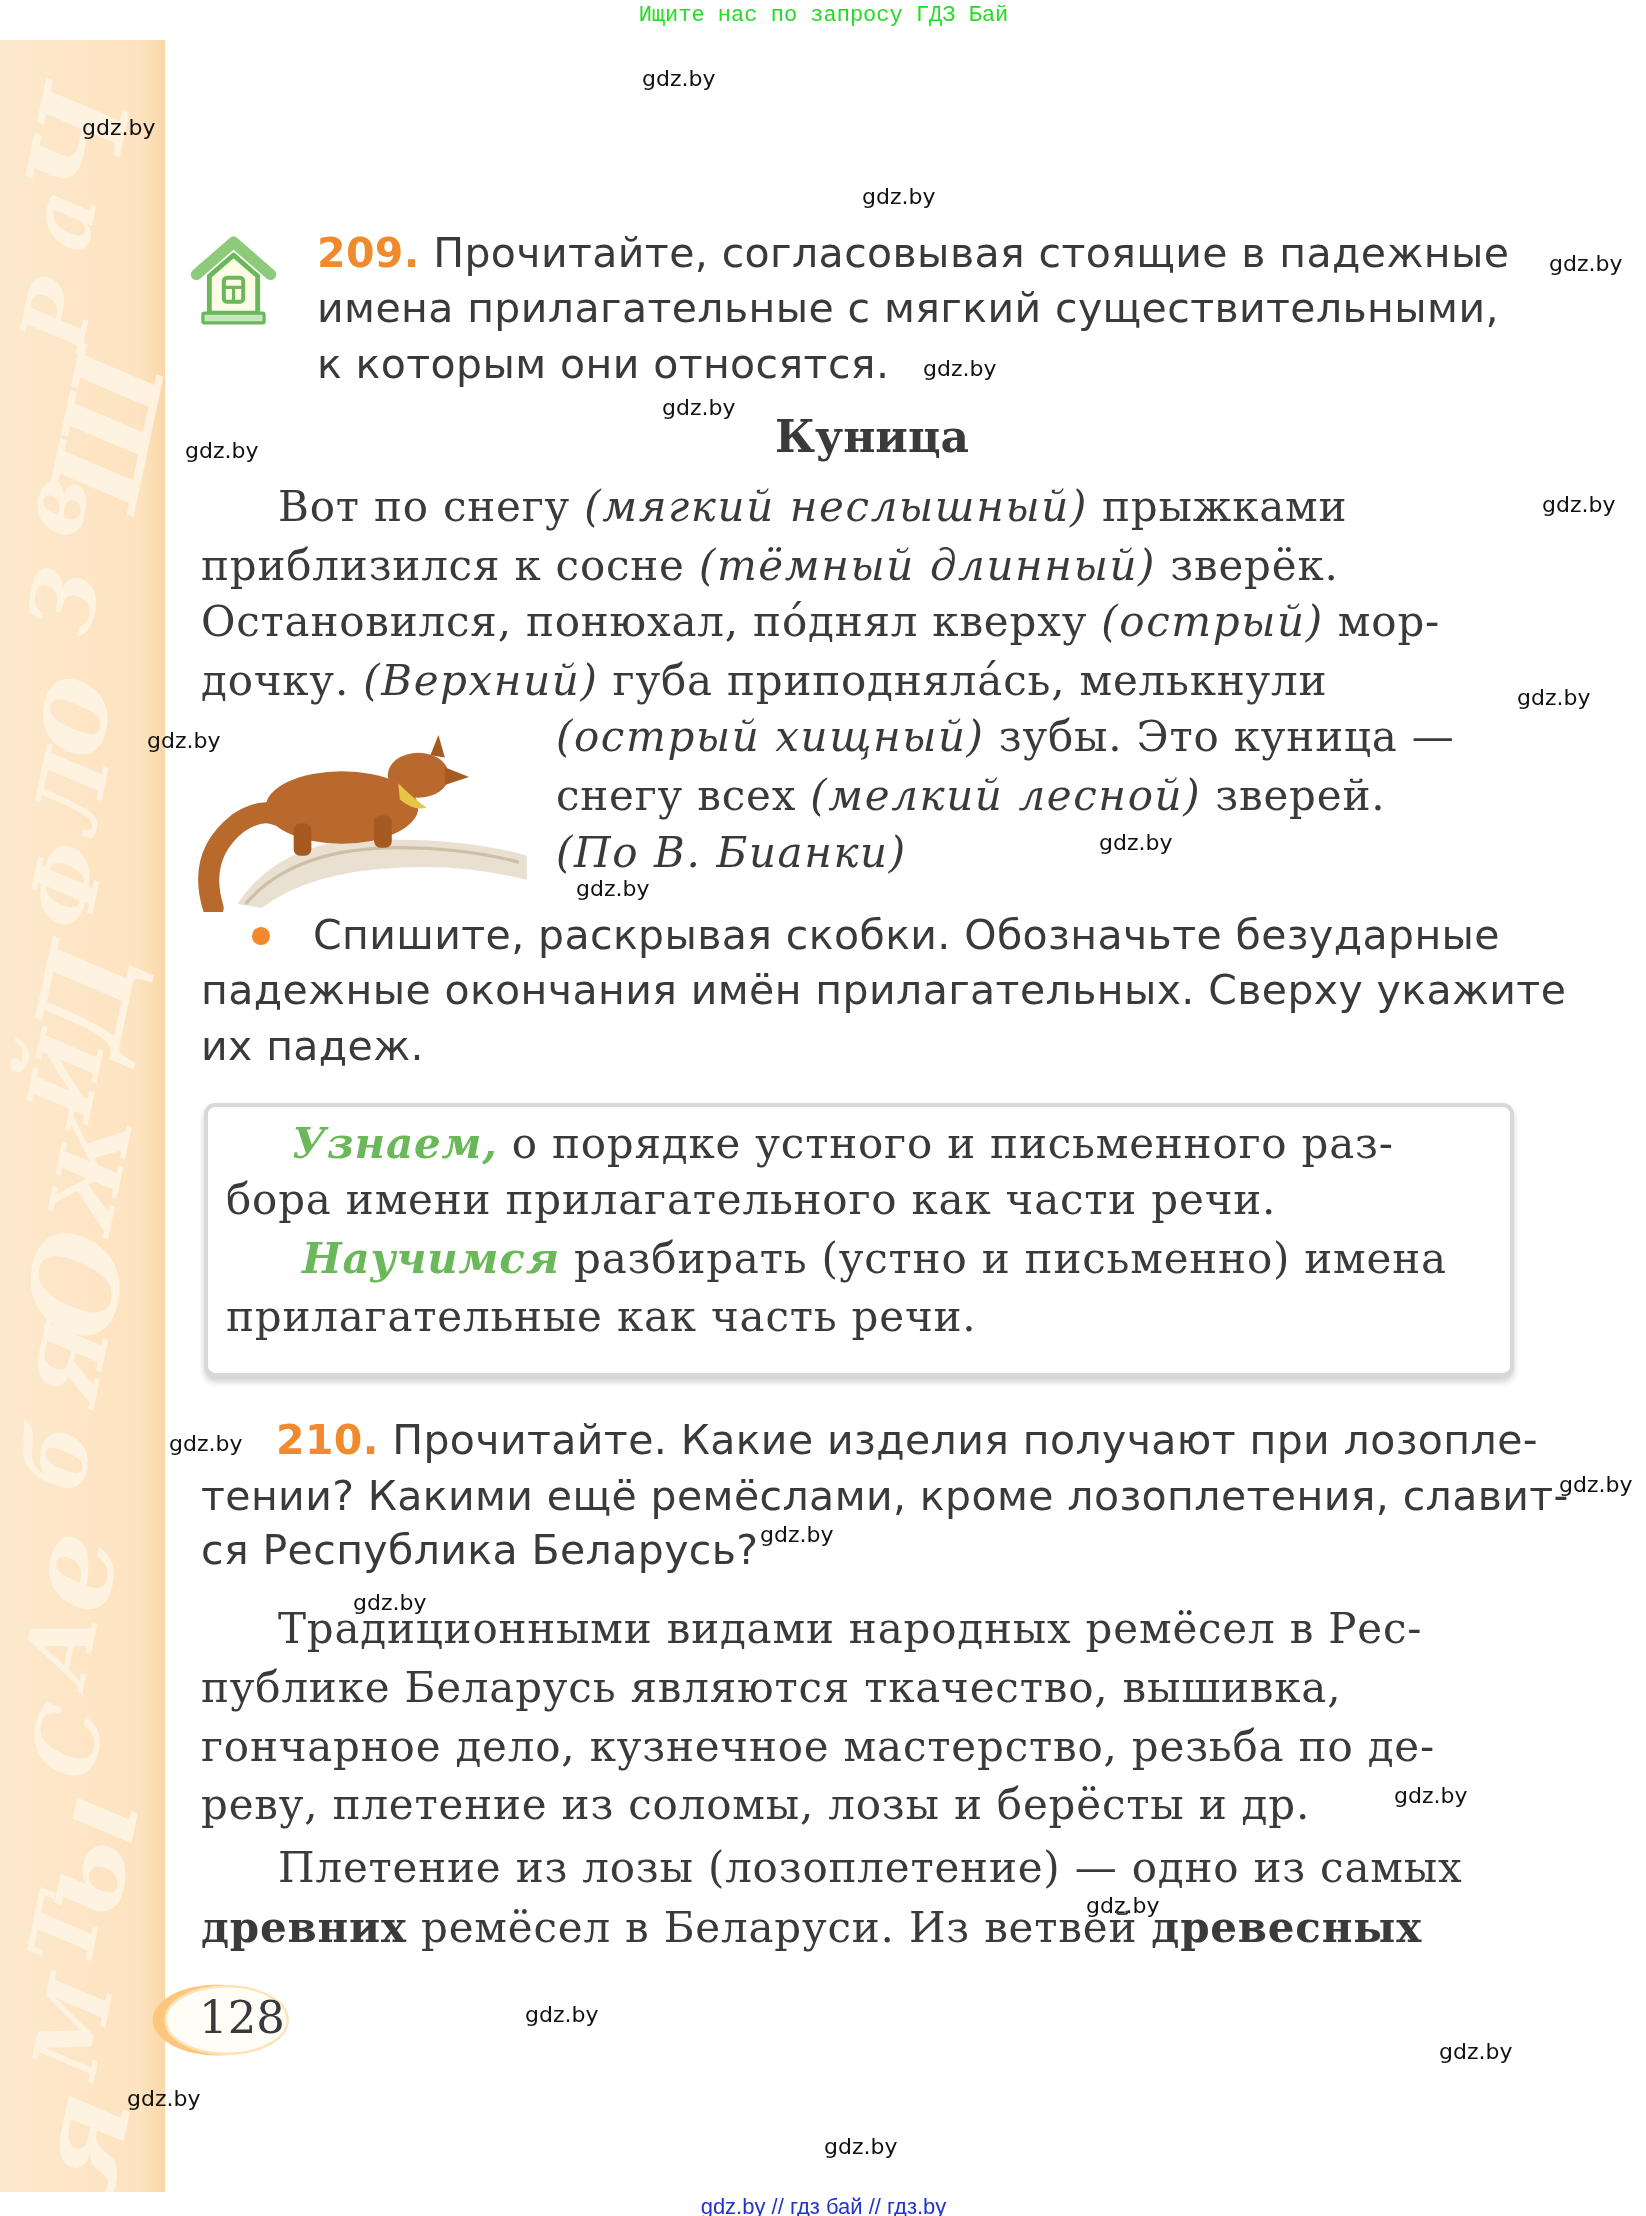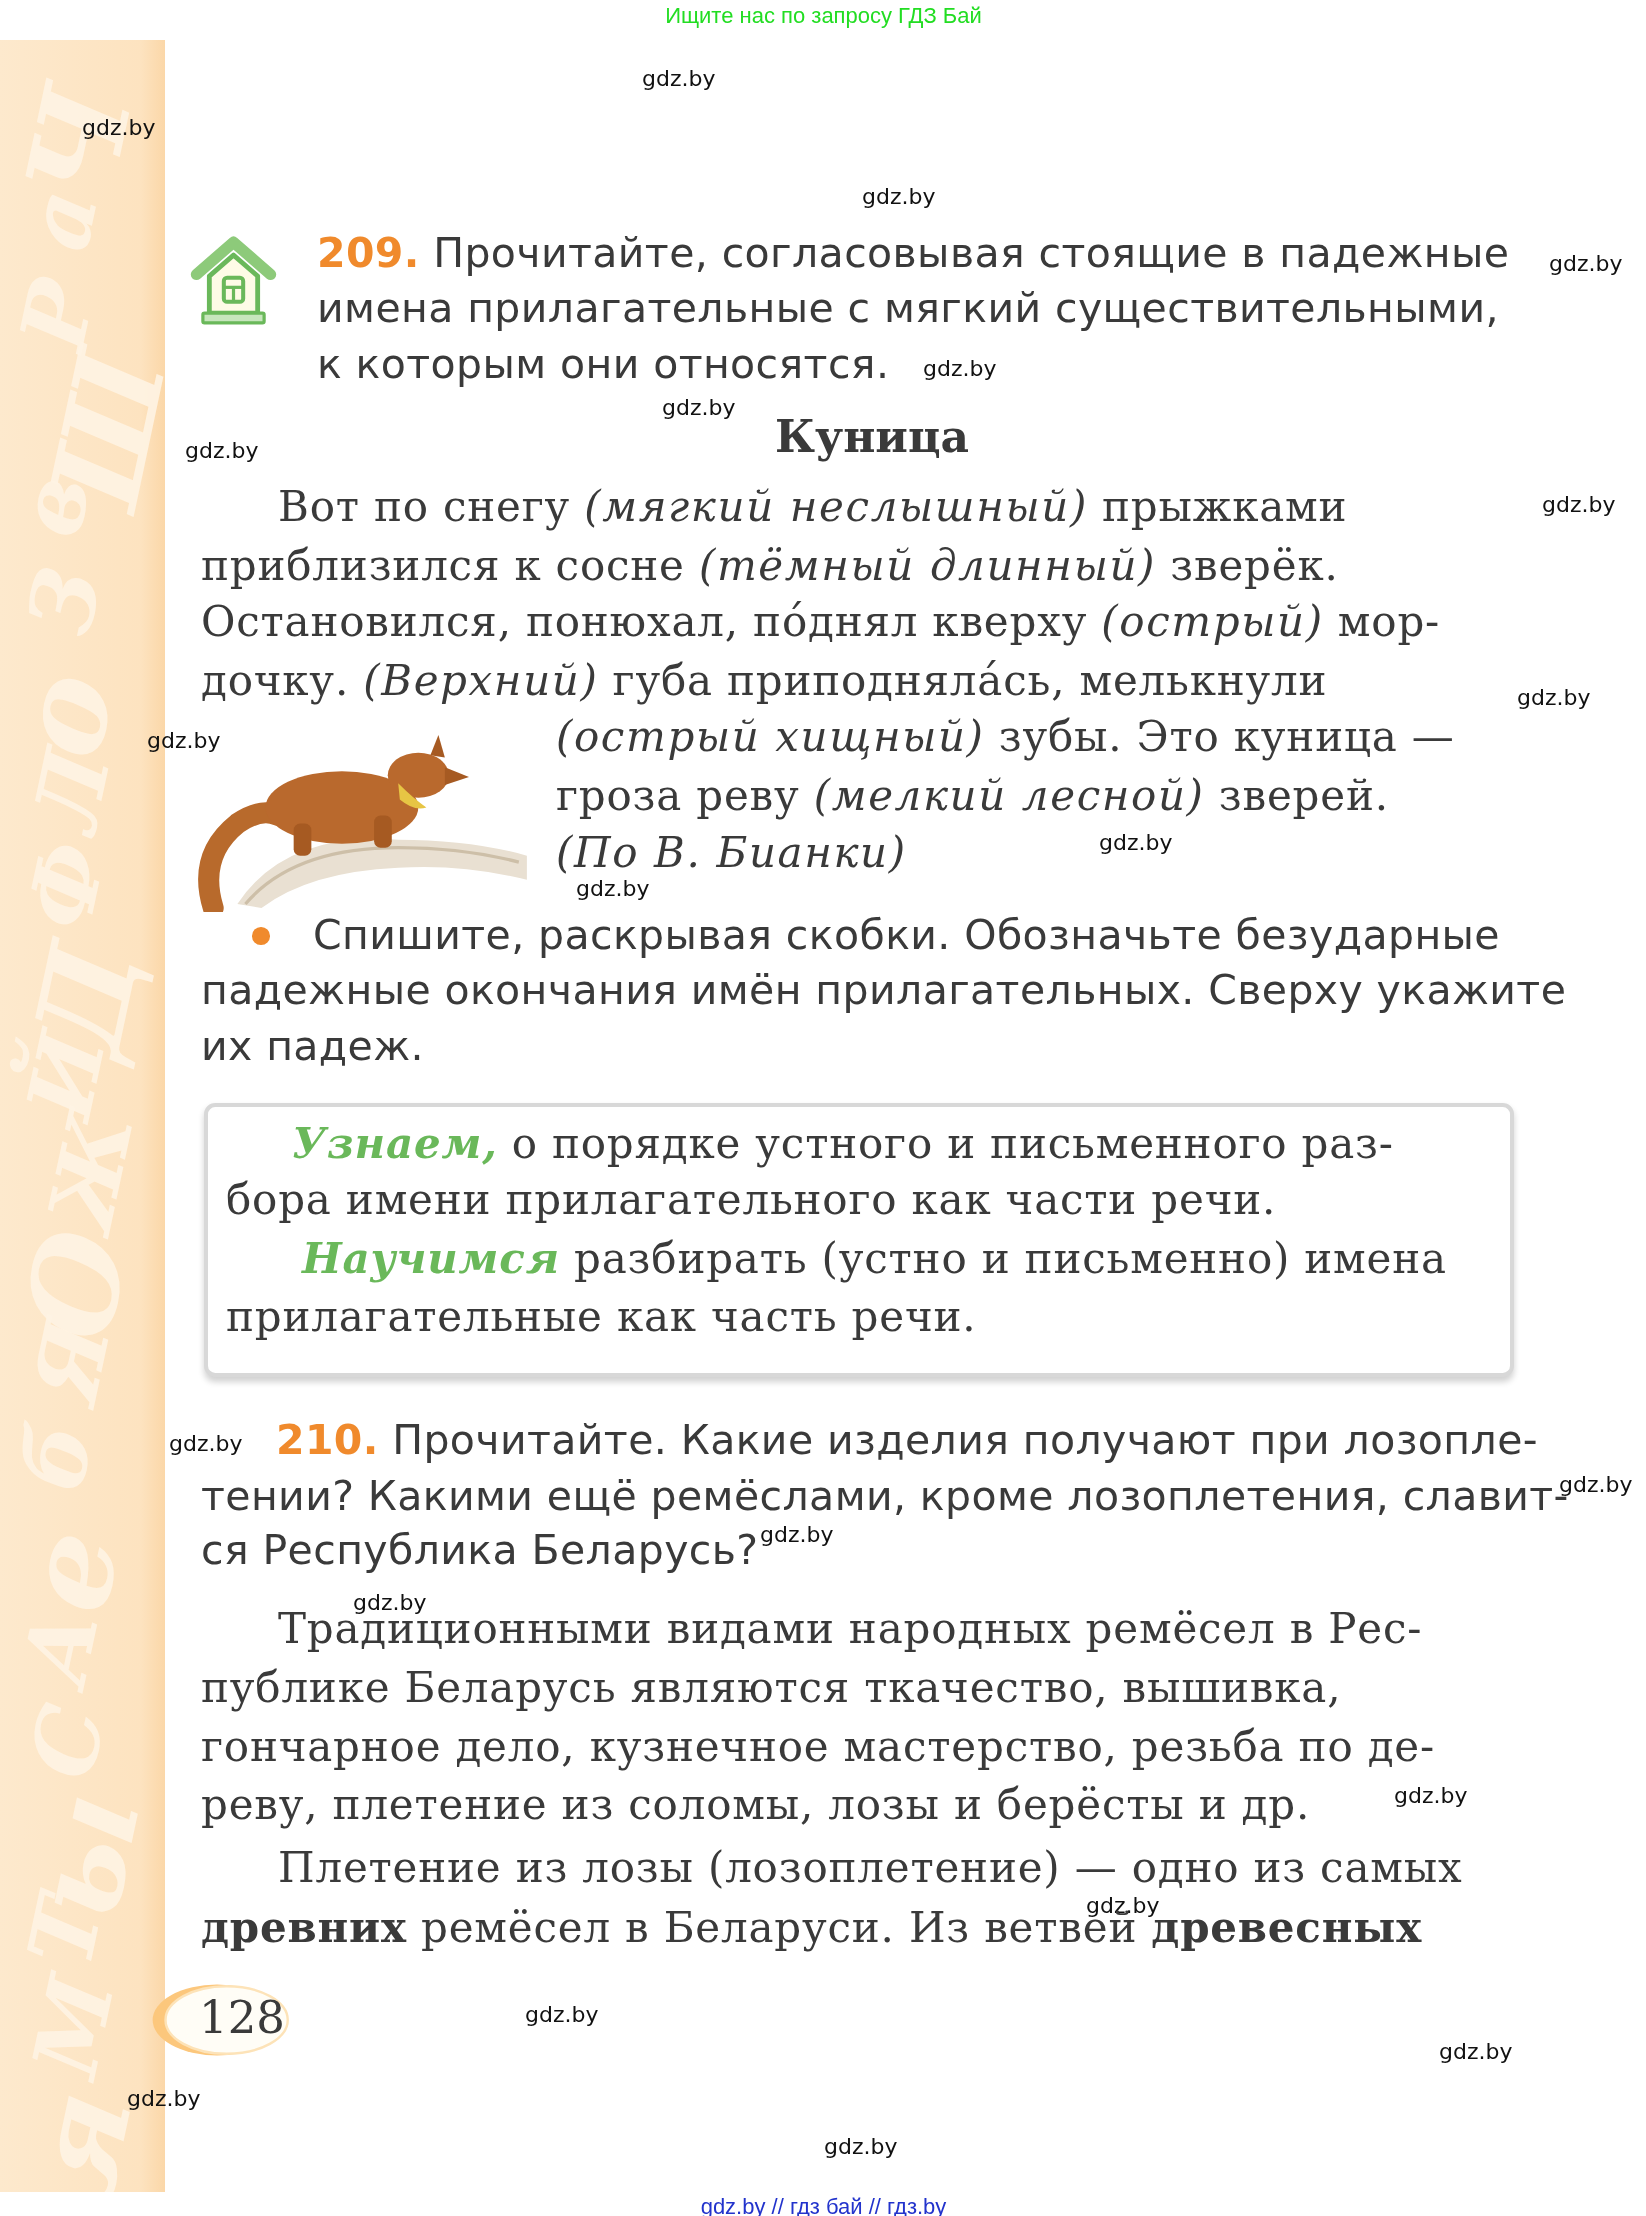--- a/index.html
+++ b/index.html
@@ -1,18 +1,18 @@
 <!DOCTYPE html>
 <html style="font-size:13px"><head>
 <meta charset="utf-8">
 <style>
   html, body { margin:0; padding:0; }
   body { width:1647px; height:2216px; position:relative; background:#ffffff; overflow:hidden; font-family:"DejaVu Sans", sans-serif; color:#3a3a3a; }
   .abs { position:absolute; }
-  .top-banner { position:absolute; left:0; width:1647px; top:3.2px; text-align:center; color:#22dd22; font-family:Liberation Sans, sans-serif; font-size:22px; }
+  .top-banner { position:absolute; left:0; width:1647px; top:3.2px; text-align:center; color:#22dd22; font-family:Liberation Mono, monospace; font-size:22px; }
   .strip { position:absolute; left:0; top:40px; width:165px; height:2152px; background:linear-gradient(90deg,#fde9cd 0%,#fde3c0 85%,#fbd7a8 100%); overflow:hidden; }
   .strip-letter { position:absolute; color:#fff4e4; font-family:"DejaVu Serif", serif; font-weight:bold; font-style:italic; transform:rotate(-78deg); transform-origin:center; opacity:0.9; }
   .wm { position:absolute; font-family:"DejaVu Sans", sans-serif; font-size:22px; color:#111; white-space:nowrap; }
   .sans-line { position:absolute; left:317px; font-family:"DejaVu Sans", sans-serif; font-size:41px; color:#3a3a3a; white-space:nowrap; letter-spacing:0.4px; }
   .serif-line { position:absolute; font-family:"DejaVu Serif", serif; font-size:42px; color:#3a3a3a; white-space:nowrap; letter-spacing:0.8px; }
   .ital { font-style:italic; letter-spacing:1.6px;text-align:center; }
   .num { color:#f08a2c; font-weight:bold; }
   .green { color:#6ab85a; font-style:italic; font-weight:bold; }
   .bold { font-weight:bold; }
   .box { position:absolute; left:204px; top:1103px; width:1302px; height:266px; border:4px solid #d8d8d8; border-radius:11.3px; background:#fff; box-shadow:0 4.8px 6.4px rgba(0,0,0,0.18); }
@@ -91,21 +91,21 @@
 <div class="sans-line" style="top:340px">к которым они относятся.</div>
 
 <div class="title">Куница</div>
 
 <div id="poem">
     <div class="serif-line" style="left: 278px; top: 482px;"><span>Вот по снегу </span><span class="ital">(мягкий неслышный)</span><span> прыжками</span></div>
     <div class="serif-line" style="left: 201px; top: 541px;"><span>приблизился к сосне </span><span class="ital">(тёмный длинный)</span><span> зверёк.</span></div>
     <div class="serif-line" style="left: 201px; top: 597px;"><span>Остановился, понюхал, по́днял кверху </span><span class="ital">(острый)</span><span> мор-</span></div>
     <div class="serif-line" style="left: 201px; top: 656px;"><span>дочку. </span><span class="ital">(Верхний)</span><span> губа приподняла́сь, мелькнули</span></div>
     <div class="serif-line" style="left: 556px; top: 712px;"><span class="ital">(острый хищный)</span><span> зубы. Это куница —</span></div>
-    <div class="serif-line" style="left: 556px; top: 771px;"><span>гроза реву </span><span class="ital">(мелкий лесной)</span><span> зверей.</span></div>
+    <div class="serif-line" style="left: 556px; top: 771px;"><span>снегу всех </span><span class="ital">(мелкий лесной)</span><span> зверей.</span></div>
     <div class="serif-line" style="left: 556px; top: 828px;"><span class="ital">(По В. Бианки)</span></div>
   </div>
 
 <div class="abs" style="left:189px;top:719px;width:338px;height:193px">
   <svg width="338" height="193" viewBox="0 0 420 240">
     <path d="M60 230 Q120 140 260 150 Q350 150 420 170 L420 200 Q340 180 260 185 Q150 190 90 235 Z" fill="#e9e0d2"></path>
     <path d="M70 230 Q130 160 260 160 Q340 160 410 178" fill="none" stroke="#cdbfa8" stroke-width="4"></path>
     <path d="M30 235 Q10 170 60 130 Q90 110 110 120" fill="none" stroke="#b86a2c" stroke-width="26" stroke-linecap="round"></path>
     <ellipse cx="190" cy="110" rx="95" ry="45" fill="#b9692d"></ellipse>
     <ellipse cx="285" cy="70" rx="38" ry="28" fill="#b9692d"></ellipse>

